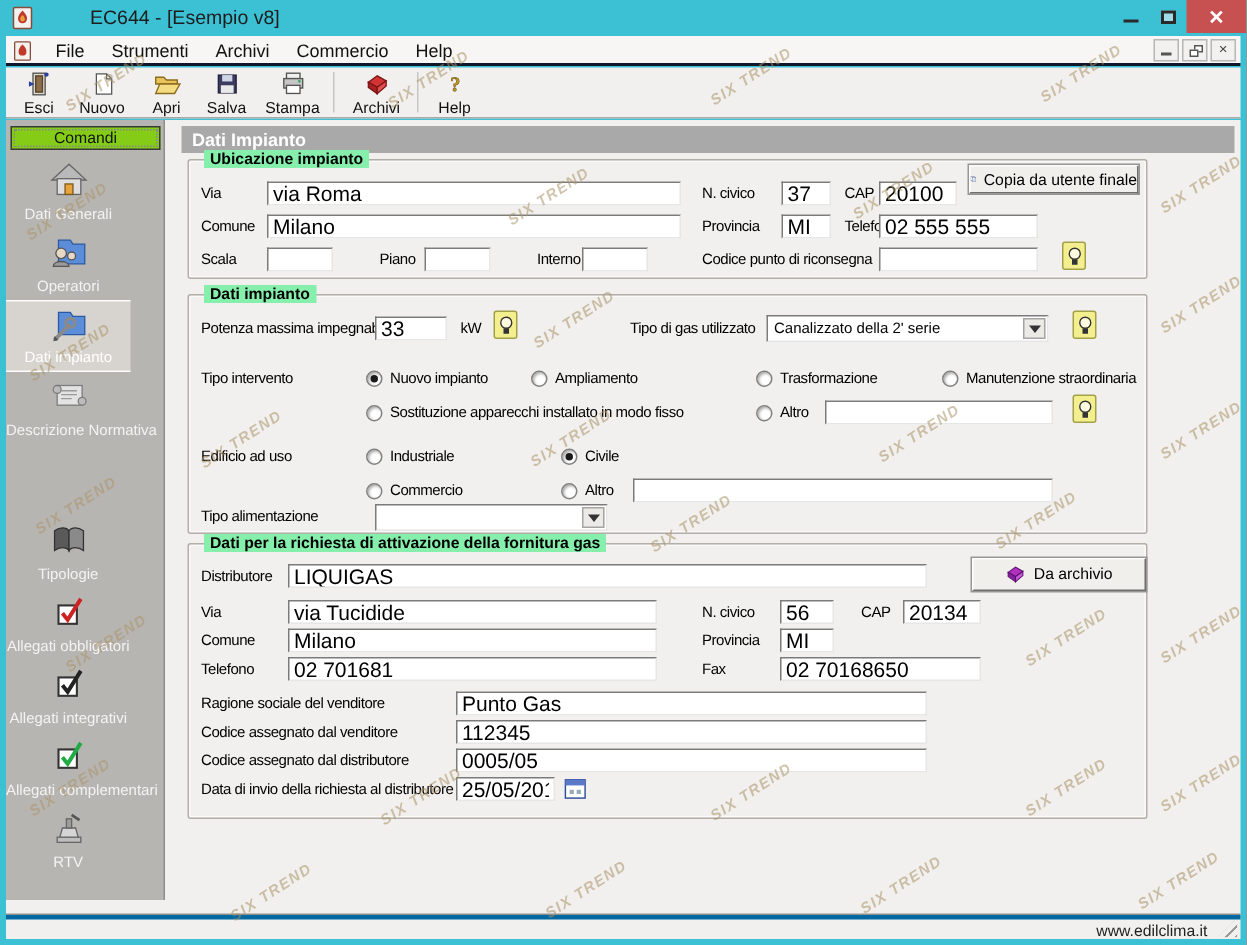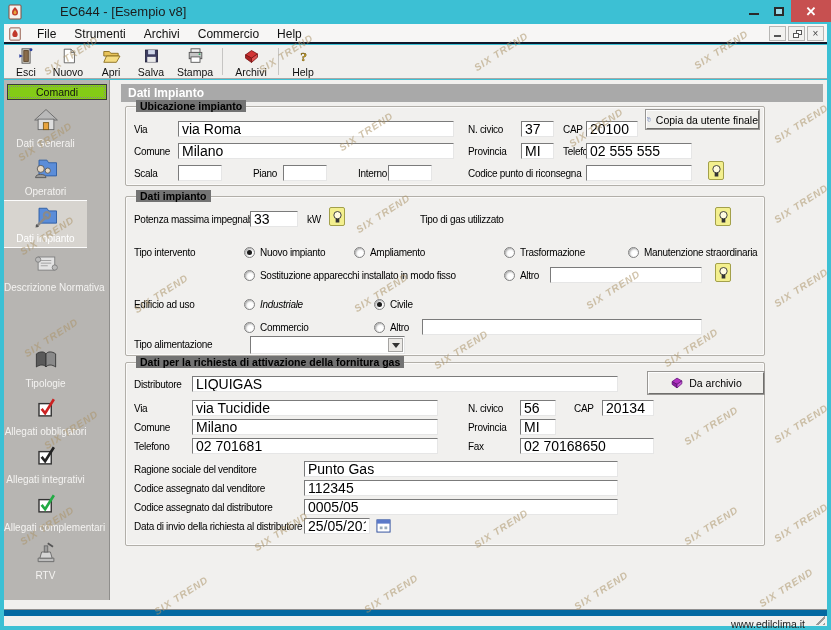--- a/index.html
+++ b/index.html
@@ -49,21 +49,21 @@
   .sitem{position:absolute;left:0;width:83px;height:48px;text-align:center;}
   .sitem .sicon{position:absolute;top:2px;left:50%;transform:translateX(-50%);width:30px;height:28px;}
   .sitem .silabel{position:absolute;bottom:3px;left:0;width:100%;font-size:10px;color:#f4f3f1;white-space:nowrap;}
   .sitem.selected{background:#d7d4cf;border-top:1px solid #fcfcfc;border-bottom:1px solid #fcfcfc;}
   .sitem.selected .silabel{color:#fff;}
   
   .content{position:absolute;left:107px;top:0;right:0;bottom:0;}
   .pagehdr{position:absolute;left:10px;top:4px;right:4px;height:18px;background:#a9a9a9;
            color:#fff;font-weight:bold;font-size:12px;line-height:18px;padding-left:7px;}
   .grp{position:absolute;border:1px solid #b2afa9;border-radius:2px;box-shadow:inset 0 0 0 1px #fbfaf9;}
-  .legend{position:absolute;top:-7px;left:10px;background:#737373;padding:0 4px;
+  .legend{position:absolute;top:-7px;left:10px;background:#86efac;padding:0 4px;
           font-size:10.5px;font-weight:bold;color:#000;white-space:nowrap;}
   .flabel{position:absolute;font-size:10px;letter-spacing:-0.3px;color:#000;white-space:nowrap;}
   .finput{position:absolute;height:16px;background:#fff;border:1px solid;
           border-color:#7b7b7b #e6e6e6 #e6e6e6 #7b7b7b;font-size:14px;padding:0 3px;
           font-family:"Liberation Sans",sans-serif;color:#000;}
   input.finput{outline:none;}
   .dropdown{position:absolute;height:18px;background:#fff;border:1px solid;
             border-color:#7b7b7b #e6e6e6 #e6e6e6 #7b7b7b;font-size:10px;}
   .dd-text{position:absolute;left:4px;top:3px;white-space:nowrap;}
   .dd-arrow{position:absolute;right:1px;top:1px;bottom:1px;width:15px;background:#eceae7;
@@ -76,21 +76,21 @@
          border-radius:50%;background:#1a1a1a;}
   .pushbtn{position:absolute;background:#f0efec;border:1px solid;
            border-color:#fdfdfd #6f6e6c #6f6e6c #fdfdfd;box-shadow:0 0 0 1px #989693;
            font-size:10.5px;color:#000;display:flex;align-items:center;justify-content:center;gap:5px;
            white-space:nowrap;cursor:default;}
   .bulb{position:absolute;width:16px;height:19px;background:#f3ef8e;border:1px solid #a3a04a;
         border-radius:2px;display:flex;align-items:center;justify-content:center;}
   .cal-icon{position:absolute;width:15px;height:15px;}
   
   .statusbar{position:absolute;left:4px;right:4px;bottom:4px;height:16px;background:#f1f0ee;
-             border-top:6px solid #0369a1;margin-top:43px;}
+             border-top:3px solid #0369a1;margin-top:43px;}
   .status-link{position:absolute;right:22px;top:2px;font-size:10.5px;color:#222;}
   .grip{position:absolute;right:2px;bottom:1px;width:13px;height:13px;
         background:repeating-linear-gradient(135deg,transparent 0 3px,#9a9a98 3px 4.5px);
         clip-path:polygon(100% 0,100% 100%,0 100%);}
   
   .wm{position:absolute;color:rgba(172,148,104,.55);font-size:10px;font-weight:bold;
       font-style:italic;letter-spacing:1px;transform:rotate(-33deg);pointer-events:none;
       white-space:nowrap;z-index:50;}
 </style>
 </head>
@@ -349,20 +349,24 @@
         <span class="flabel" style="left:8px;top:17px;">Potenza massima impegnabile</span>
         <input class="finput" style="left: 124px; top: 14px; width: 48px;" readonly="" value="33">
         <span class="flabel" style="left:181px;top:17px;">kW</span>
         <span class="bulb" style="left:203px;top:10px;">
           <svg width="11" height="14" viewBox="0 0 12 15">
               <circle cx="6" cy="5.5" r="4" fill="#fffbe0" stroke="#333"></circle>
               <rect x="4" y="9.5" width="4" height="4" fill="#333"></rect>
             </svg>
         </span>
         <span class="flabel" style="left:294px;top:17px;">Tipo di gas utilizzato</span>
+        <div class="dropdown" style="left:385px;top:13px;width:188px;">
+          <span class="dd-text">Canalizzato della 2' serie</span>
+          <span class="dd-arrow"></span>
+        </div>
         <span class="bulb" style="left:589px;top:10px;">
           <svg width="11" height="14" viewBox="0 0 12 15">
               <circle cx="6" cy="5.5" r="4" fill="#fffbe0" stroke="#333"></circle>
               <rect x="4" y="9.5" width="4" height="4" fill="#333"></rect>
             </svg>
         </span>
 
         <span class="flabel" style="left:8px;top:50px;">Tipo intervento</span>
         <span class="radio checked" style="left:118px;top:50px;"></span>
         <span class="flabel" style="left:134px;top:50px;">Nuovo impianto</span>
@@ -380,21 +384,21 @@
         <input class="finput" style="left: 424px; top: 70px; width: 152px;" readonly="" value="">
         <span class="bulb" style="left:589px;top:66px;">
           <svg width="11" height="14" viewBox="0 0 12 15">
               <circle cx="6" cy="5.5" r="4" fill="#fffbe0" stroke="#333"></circle>
               <rect x="4" y="9.5" width="4" height="4" fill="#333"></rect>
             </svg>
         </span>
 
         <span class="flabel" style="left:8px;top:102px;">Edificio ad uso</span>
         <span class="radio" style="left:118px;top:102px;"></span>
-        <span class="flabel" style="left:134px;top:102px;font-style:italic;">Industriale</span>
+        <span class="flabel" style="left:134px;top:102px;">Industriale</span>
         <span class="radio checked" style="left:248px;top:102px;"></span>
         <span class="flabel" style="left:264px;top:102px;">Civile</span>
 
         <span class="radio" style="left:118px;top:125px;"></span>
         <span class="flabel" style="left:134px;top:125px;">Commercio</span>
         <span class="radio" style="left:248px;top:125px;"></span>
         <span class="flabel" style="left:264px;top:125px;">Altro</span>
         <input class="finput" style="left: 296px; top: 122px; width: 280px;" readonly="" value="">
 
         <span class="flabel" style="left:8px;top:142px;">Tipo alimentazione</span>

